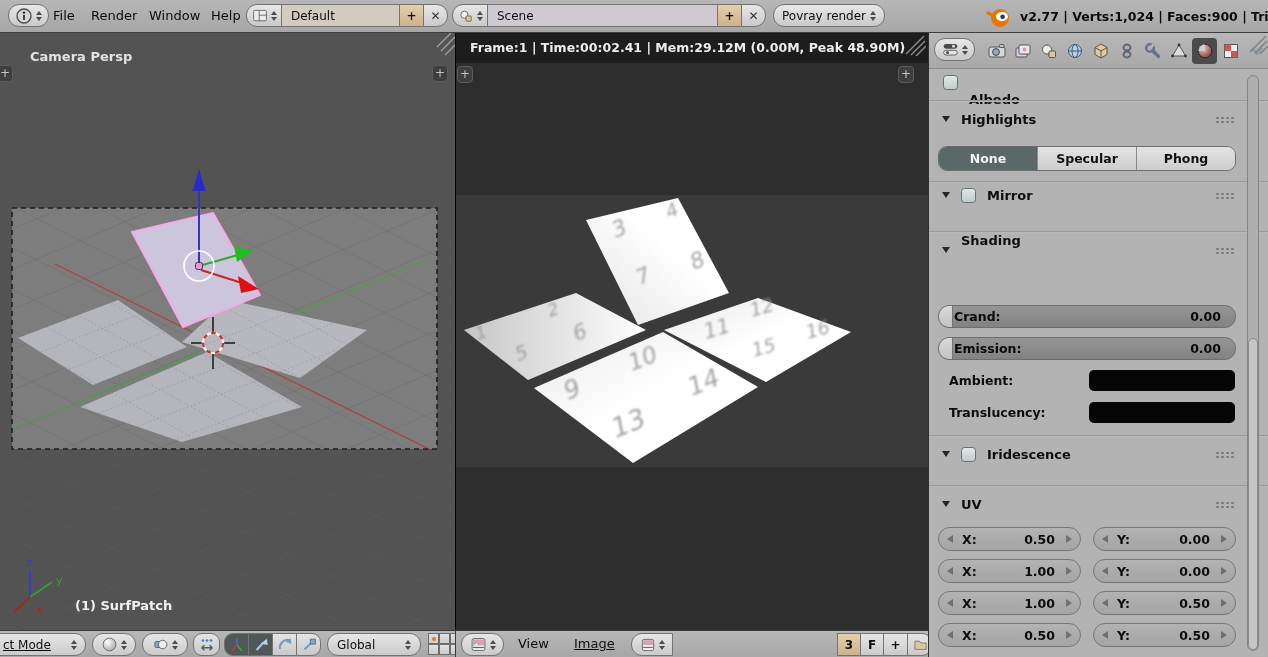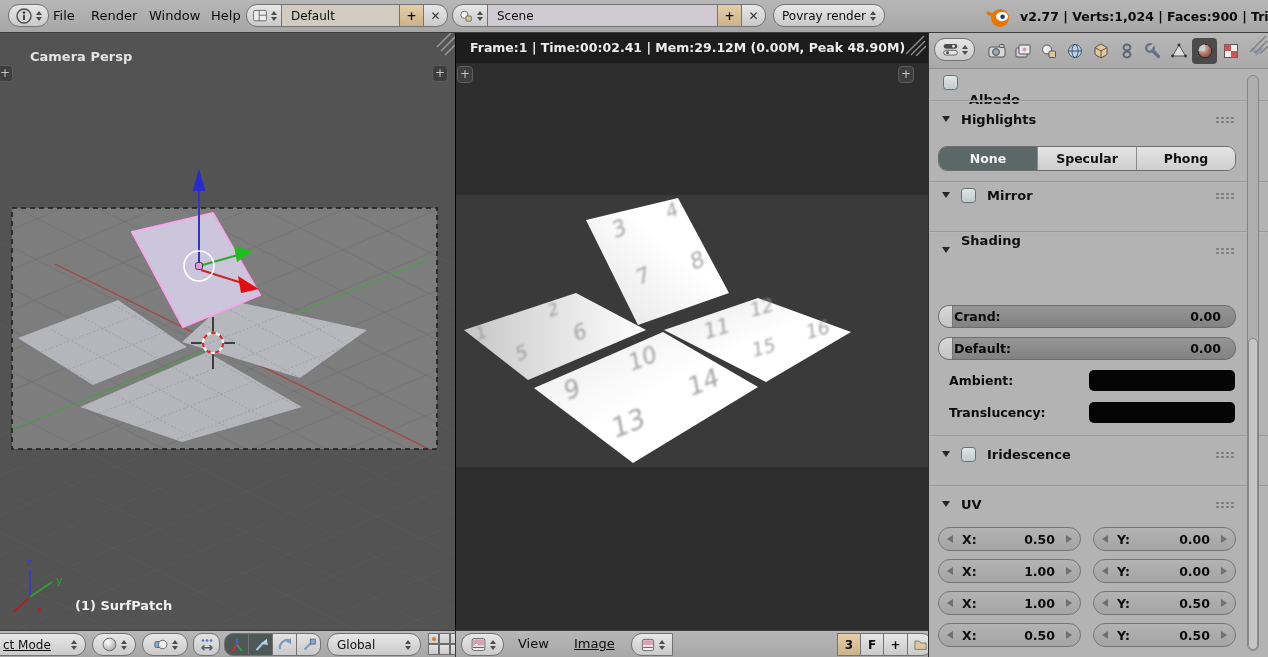--- a/index.html
+++ b/index.html
@@ -558,21 +558,21 @@
       <span class="ptitle" style="left:32px;top:157px;margin-top:8px;">Shading</span>
       <span class="grip" style="left:286px;top:179px;"></span>
 
       <div class="slider" style="top:237px;">
         <span class="fill" style="width:13px;"></span>
         <span class="lab">Crand:</span>
         <span class="val">0.00</span>
       </div>
       <div class="slider" style="top:269px;">
         <span class="fill" style="width:13px;"></span>
-        <span class="lab">Default:</span>
+        <span class="lab">Emission:</span>
         <span class="val">0.00</span>
       </div>
       <span class="plabel" style="top:305px;">Ambient:</span>
       <div class="swatch" style="top:302px;"></div>
       <span class="plabel" style="top:337px;">Translucency:</span>
       <div class="swatch" style="top:334px;"></div>
       <div class="sep" style="top:367px;"></div>
 
       <span class="tri" style="left:13px;top:383px;"></span>
       <span class="checkbox" style="left:32px;top:379px;"></span>

